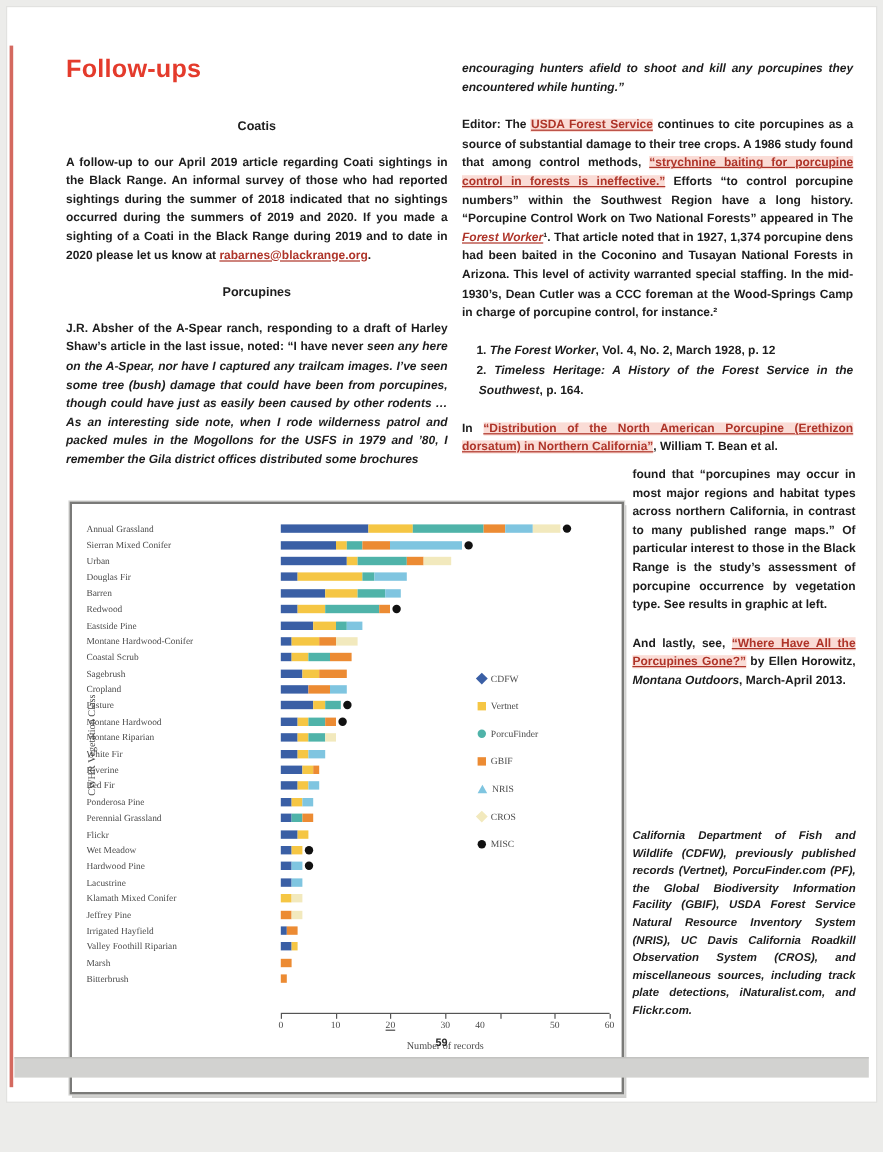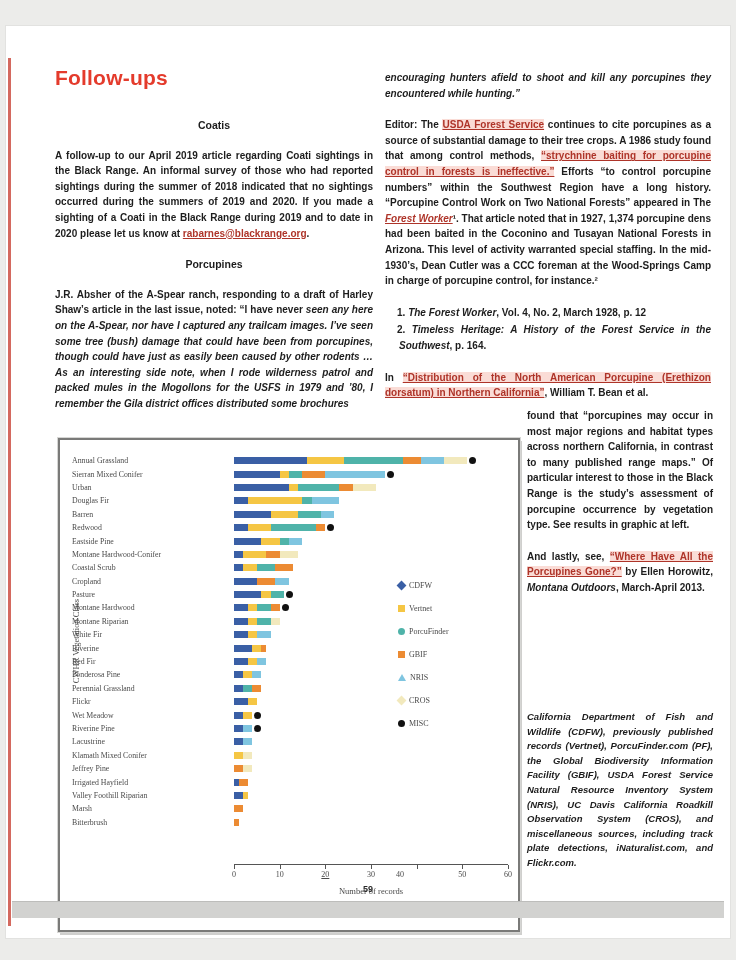--- a/index.html
+++ b/index.html
@@ -1,17 +1,17 @@
 <!DOCTYPE html>
 <html><head>
 <meta charset="utf-8">
 <style>
   html,body{margin:0;padding:0;}
   body{width:736px;height:960px;background:#ececea;font-family:"Liberation Sans",sans-serif;position:relative;}
-  .page{position:absolute;left:6px;top:6px;width:724px;height:912px;background:#ffffff;box-shadow:0 0 0 1px #e2e2e0;margin-top:20px;}
+  .page{position:absolute;left:6px;top:6px;width:724px;height:912px;background:#ffffff;box-shadow:0 0 0 1px #e2e2e0;}
   .accent-rule{position:absolute;left:2px;top:32px;width:3px;height:868px;background:#d4695f;}
   .page-title{position:absolute;left:49px;top:40px;font-size:21px;font-weight:bold;color:#e43b2c;letter-spacing:.2px;}
   .col{position:absolute;font-size:10px;font-weight:bold;color:#1d1d1d;line-height:15.6px;text-align:justify;}
   .col-left{left:49px;top:92px;width:318px;}
   .col-right{left:379px;top:44px;width:326px;}
   .col-narrow{left:521px;top:382px;width:186px;}
   .caption-block{position:absolute;left:521px;top:684px;width:186px;font-size:9.5px;font-weight:bold;font-style:italic;color:#1d1d1d;line-height:14.6px;text-align:justify;}
   h2.subhead{font-size:10.5px;font-weight:bold;text-align:center;margin:0 0 14px 0;color:#1d1d1d;}
   .col p{margin:0 0 16px 0;}
   .italic-par{font-style:italic;}
@@ -164,20 +164,28 @@
           <div class="chart-row">
             <div class="row-label">Coastal Scrub</div>
             <div class="row-track">
               <span class="seg" style="width: 9.13333px; background: rgb(58, 95, 165);"></span>
               <span class="seg" style="width: 13.7px; background: rgb(245, 198, 68);"></span>
               <span class="seg" style="width: 18.2667px; background: rgb(79, 179, 169);"></span>
               <span class="seg" style="width: 18.2667px; background: rgb(236, 139, 51);"></span>
             </div>
           </div>
           <div class="chart-row">
+            <div class="row-label">Sagebrush</div>
+            <div class="row-track">
+              <span class="seg" style="width: 18.2667px; background: rgb(58, 95, 165);"></span>
+              <span class="seg" style="width: 13.7px; background: rgb(245, 198, 68);"></span>
+              <span class="seg" style="width: 22.8333px; background: rgb(236, 139, 51);"></span>
+            </div>
+          </div>
+          <div class="chart-row">
             <div class="row-label">Cropland</div>
             <div class="row-track">
               <span class="seg" style="width: 22.8333px; background: rgb(58, 95, 165);"></span>
               <span class="seg" style="width: 18.2667px; background: rgb(236, 139, 51);"></span>
               <span class="seg" style="width: 13.7px; background: rgb(127, 197, 224);"></span>
             </div>
           </div>
           <div class="chart-row">
             <div class="row-label">Pasture</div>
             <div class="row-track">
@@ -255,21 +263,21 @@
           </div>
           <div class="chart-row">
             <div class="row-label">Wet Meadow</div>
             <div class="row-track">
               <span class="seg" style="width: 9.13333px; background: rgb(58, 95, 165);"></span>
               <span class="seg" style="width: 9.13333px; background: rgb(245, 198, 68);"></span>
               <span class="misc-dot"></span>
             </div>
           </div>
           <div class="chart-row">
-            <div class="row-label">Riverine Pine</div>
+            <div class="row-label">Hardwood Pine</div>
             <div class="row-track">
               <span class="seg" style="width: 9.13333px; background: rgb(58, 95, 165);"></span>
               <span class="seg" style="width: 9.13333px; background: rgb(127, 197, 224);"></span>
               <span class="misc-dot"></span>
             </div>
           </div>
           <div class="chart-row">
             <div class="row-label">Lacustrine</div>
             <div class="row-track">
               <span class="seg" style="width: 9.13333px; background: rgb(58, 95, 165);"></span>

